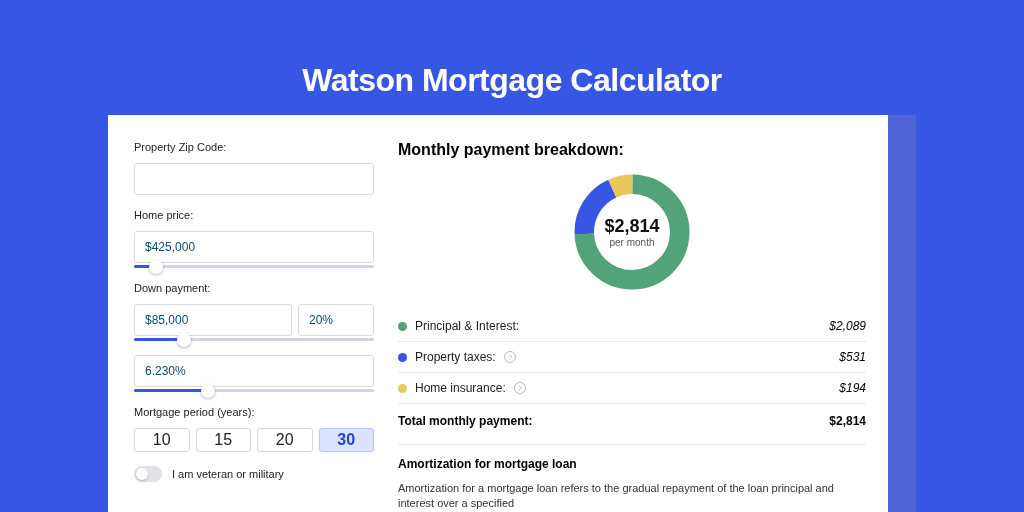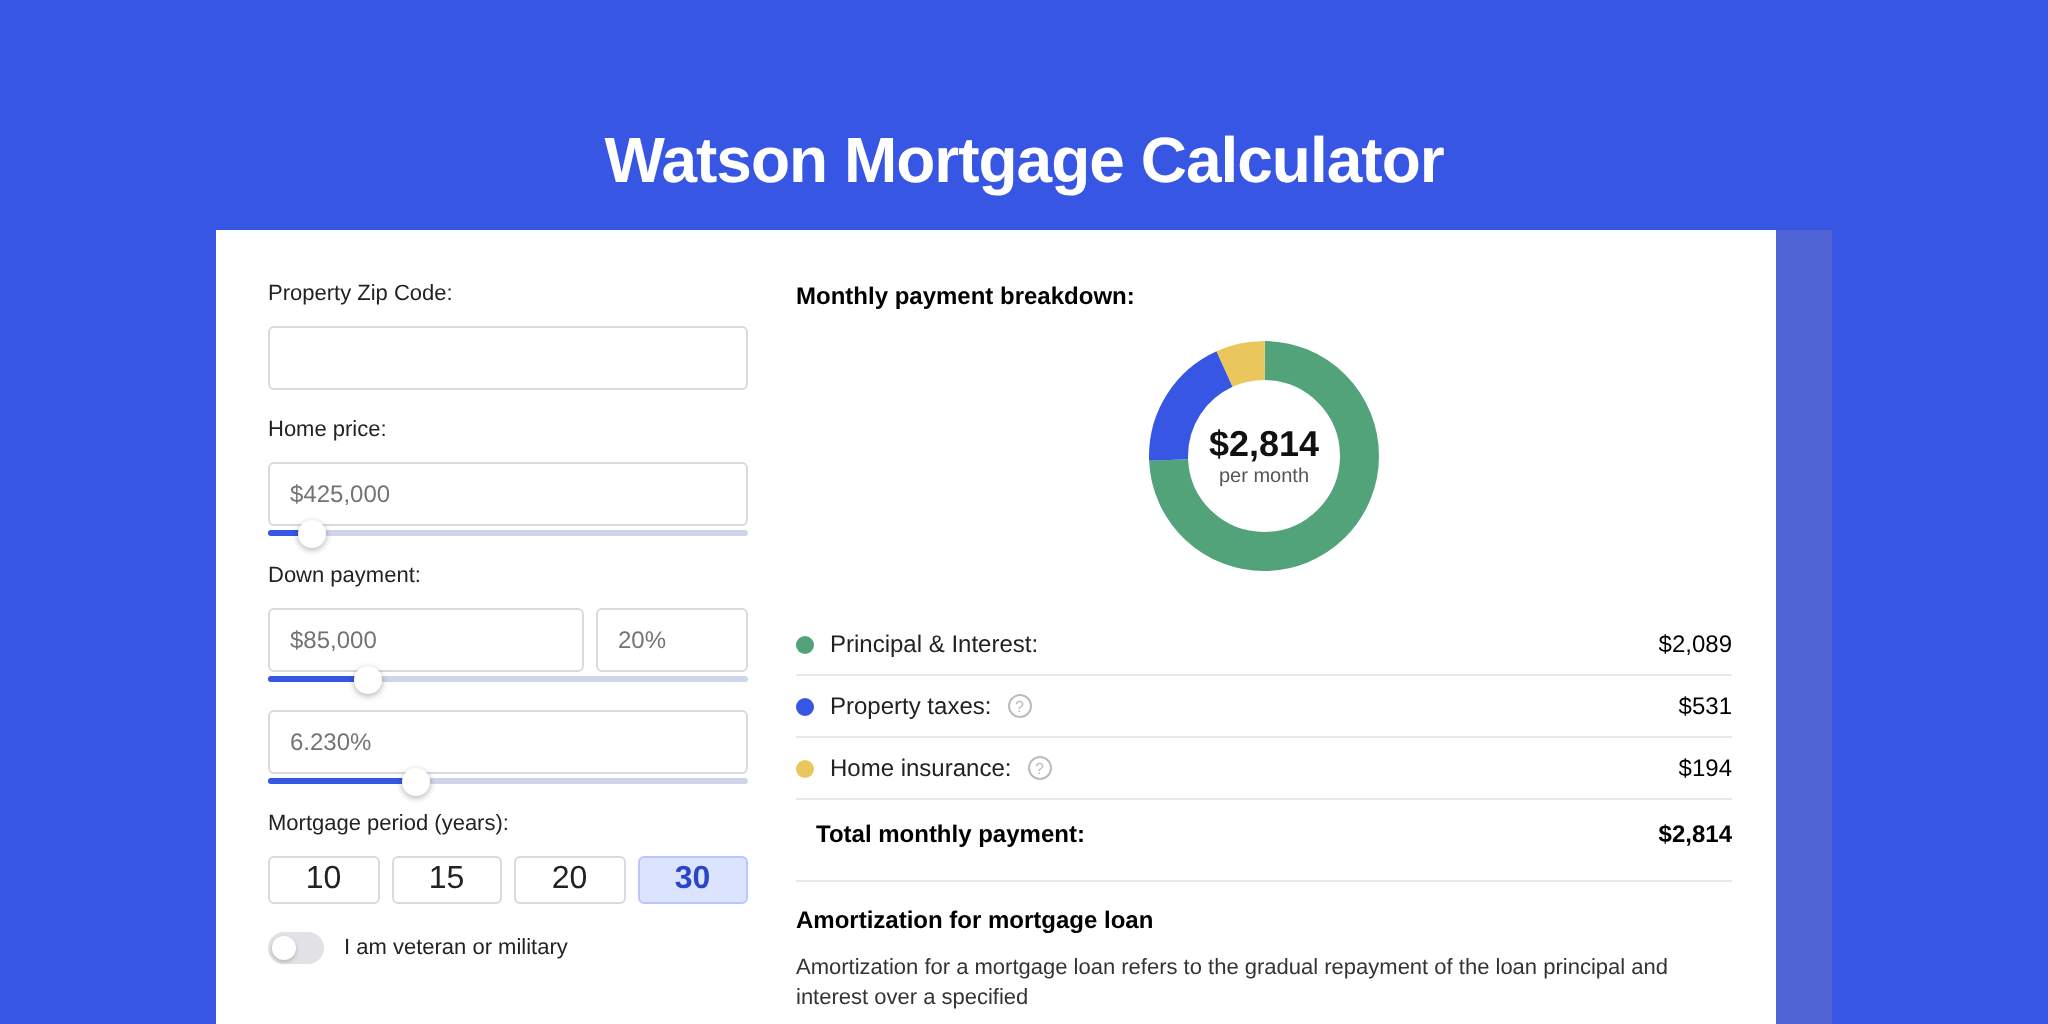--- a/index.html
+++ b/index.html
@@ -46,21 +46,21 @@
     margin-bottom: 10px;
     display: block;
   }
   .input {
     width: 100%;
     height: 32px;
     border: 1px solid #d9d9de;
     border-radius: 3px;
     padding: 0 10px;
     font-size: 12px;
-    color: #737373;
+    color: #0c4a6e;
     background: #fff;
   }
   .dp-row { display:flex; gap:6px; }
   .dp-row .input:first-child { flex:1; }
   .dp-row .input:last-child { width:76px; flex:none; }
   .slider-track {
     position: relative;
     height: 3px;
     background: #d0d4e8;
     margin-top: 2px;
@@ -95,21 +95,21 @@
     width:28px; height:16px; background:#e2e2e6;
     border-radius:10px; position:relative; cursor:pointer;
   }
   .toggle-knob {
     position:absolute; left:2px; top:2px;
     width:12px; height:12px; background:#fff;
     border-radius:50%; box-shadow:0 1px 2px rgba(0,0,0,0.2);
   }
   .toggle-label { font-size:11px; color:#222; }
 
-  .breakdown-title { font-size:12px; font-weight:700; margin-bottom:10px; }
+  .breakdown-title { font-size:16px; font-weight:700; margin-bottom:10px; }
   .donut-wrap { display:flex; justify-content:center; margin:4px 0 16px 0; }
   .donut { position:relative; width:126px; height:126px; }
   .donut-center {
     position:absolute; inset:0;
     display:flex; flex-direction:column;
     align-items:center; justify-content:center;
   }
   .donut-amount { font-size:18px; font-weight:700; color:#111; }
   .donut-sub { font-size:10px; color:#555; }
   .line-item {
@@ -118,27 +118,26 @@
   }
   .li-left { display:flex; align-items:center; gap:8px; color:#222; }
   .dot { width:9px; height:9px; border-radius:50%; display:inline-block; }
   .help {
     width:12px; height:12px; border-radius:50%;
     border:1px solid #bbb; color:#bbb;
     font-size:8px; display:inline-flex;
     align-items:center; justify-content:center;
     cursor:default;
   }
-  .li-amount { font-weight:400; }
+  .li-amount { font-weight:400;font-style:italic; }
   .divider { height:1px; background:#e9e9ec; margin:0; }
   .total-row {
     display:flex; justify-content:space-between;
     font-size:12px; font-weight:700;
     padding:10px 0 16px 0;
-    margin-left:10px;
   }
   .amort-title { font-size:12px; font-weight:700; margin:12px 0 10px 0; }
   .amort-body { font-size:11px; color:#333; line-height:1.4; }
 </style>
 </head>
 <body>
 
 <h1 class="page-title">Watson Mortgage Calculator</h1>
 
 <div class="frame">

